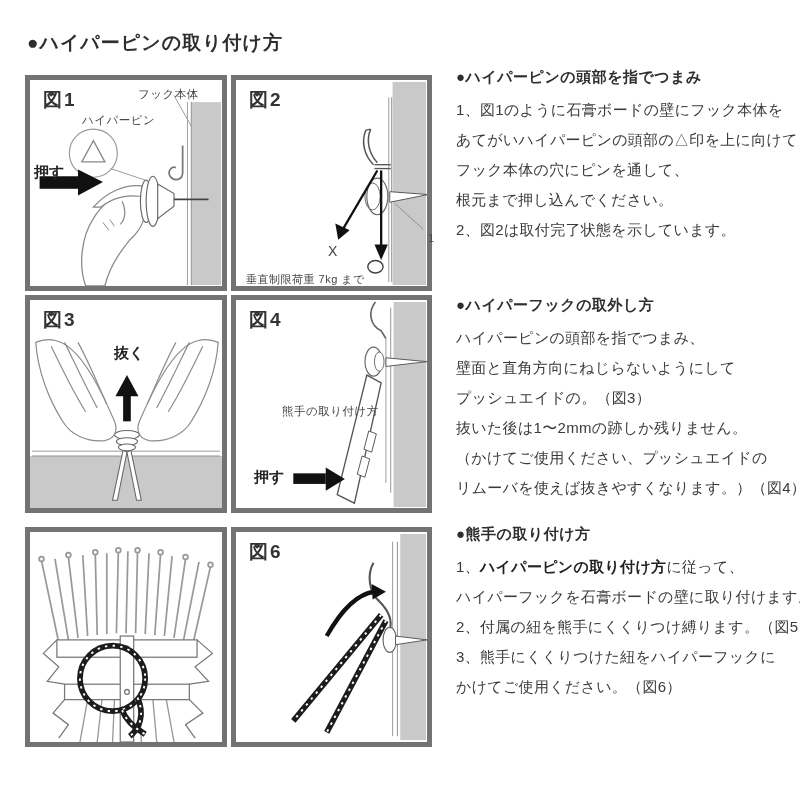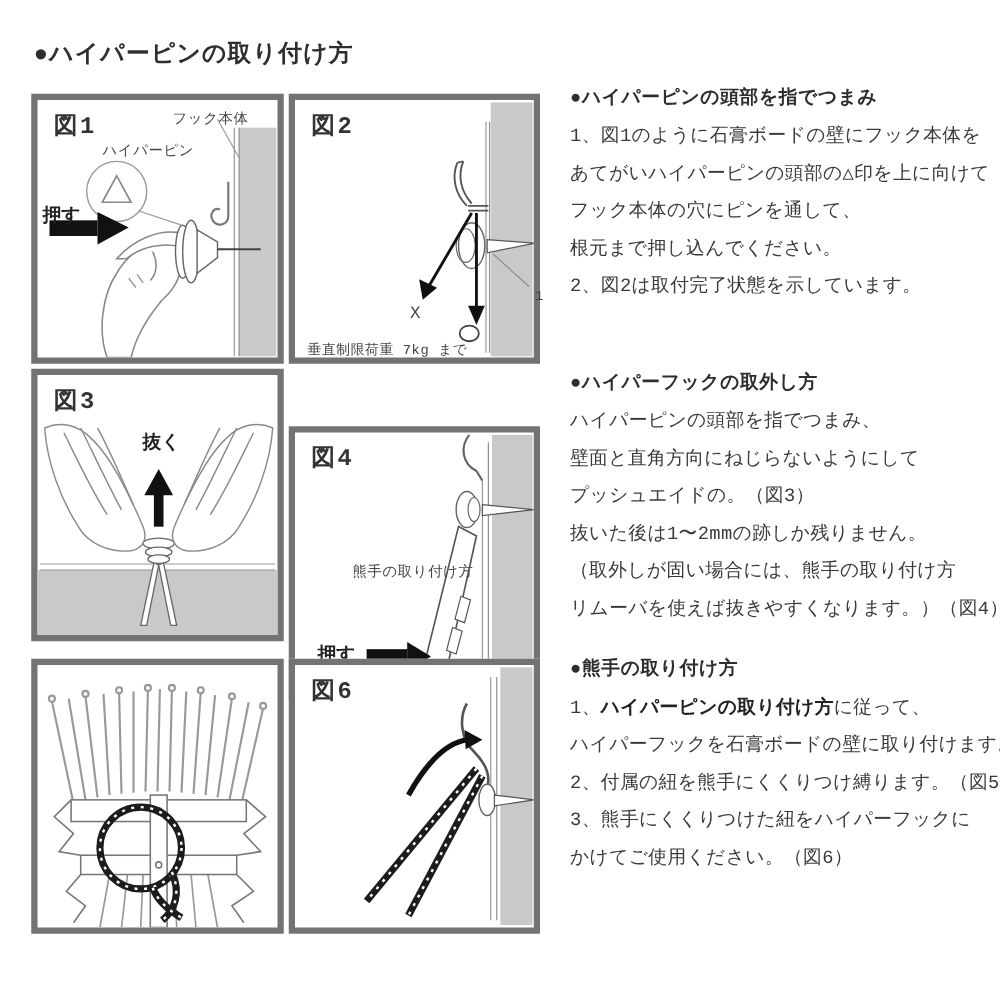--- a/index.html
+++ b/index.html
@@ -1,17 +1,17 @@
 <!DOCTYPE html>
 <html><head>
 <meta charset="utf-8">
 <style>
   html,body{margin:0;padding:0;background:#fff;}
   .canvas{position:relative;width:800px;height:800px;background:#fff;overflow:hidden;
-          font-family:Liberation Mono, monospace;color:#333;}
+          font-family:Liberation Sans, sans-serif;color:#333;}
   .page-title{position:absolute;left:27px;top:30px;font-size:19px;font-weight:bold;
               letter-spacing:1px;color:#2e2e2e;}
   .panel{position:absolute;border:5px solid #737373;background:#fff;box-sizing:border-box;}
   .panel svg{position:absolute;left:0;top:0;width:100%;height:100%;}
   .figlabel{position:absolute;left:13px;top:7px;font-size:19px;font-weight:bold;
             letter-spacing:2px;color:#333;}
   .plabel{position:absolute;font-size:11.5px;color:#444;letter-spacing:0.5px;white-space:nowrap;}
   .pbold{position:absolute;font-size:15px;font-weight:bold;color:#222;white-space:nowrap;}
   .textcol-section{position:absolute;left:456px;width:340px;}
   .textcol-section h2{margin:0 0 8px 0;font-size:15px;font-weight:bold;color:#2e2e2e;
@@ -137,21 +137,21 @@
 
       <g fill="#111">
         <polygon points="89,100 101,78 113,100"></polygon>
         <rect x="97" y="99" width="8" height="27"></rect>
       </g>
     </svg>
     <span class="figlabel">図3</span>
     <span class="pbold" style="left:84px;top:44px;">抜く</span>
   </div>
 
-  <div class="panel" style="left:231px;top:295px;width:201px;height:218px;margin-top:46px;">
+  <div class="panel" style="left:231px;top:295px;width:201px;height:218px;">
     <svg viewBox="0 0 200 216" preserveAspectRatio="none">
       <rect x="165" y="2" width="34" height="213" fill="#c9c9c9"></rect>
       <line x1="157" y1="40" x2="157" y2="190" stroke="#999" stroke-width="1"></line>
       <line x1="162" y1="8" x2="162" y2="200" stroke="#8f8f8f" stroke-width="1"></line>
 
       <path d="M146,2 C138,12 140,26 152,32 L157,40" fill="none" stroke="#666" stroke-width="1.8"></path>
 
       <ellipse cx="144" cy="64" rx="9" ry="15" fill="#fff" stroke="#666" stroke-width="1.2"></ellipse>
       <ellipse cx="150" cy="64" rx="5" ry="10" fill="#fff" stroke="#666" stroke-width="1"></ellipse>
 
@@ -270,21 +270,21 @@
     <p>根元まで押し込んでください。</p>
     <p>2、図2は取付完了状態を示しています。</p>
   </section>
 
   <section class="textcol-section" style="top:296px;">
     <h2>●ハイパーフックの取外し方</h2>
     <p>ハイパーピンの頭部を指でつまみ、</p>
     <p>壁面と直角方向にねじらないようにして</p>
     <p>プッシュエイドの。（図3）</p>
     <p>抜いた後は1〜2mmの跡しか残りません。</p>
-    <p>（取外しが固い場合には、熊手の取り付け方</p>
+    <p>（かけてご使用ください、プッシュエイドの</p>
     <p>リムーバを使えば抜きやすくなります。）（図4）</p>
   </section>
 
   <section class="textcol-section" style="top:525px;">
     <h2>●熊手の取り付け方</h2>
     <p><span>1、</span><b>ハイパーピンの取り付け方</b><span>に従って、</span></p>
     <p>ハイパーフックを石膏ボードの壁に取り付けます。</p>
     <p>2、付属の紐を熊手にくくりつけ縛ります。（図5）</p>
     <p>3、熊手にくくりつけた紐をハイパーフックに</p>
     <p>かけてご使用ください。（図6）</p>

